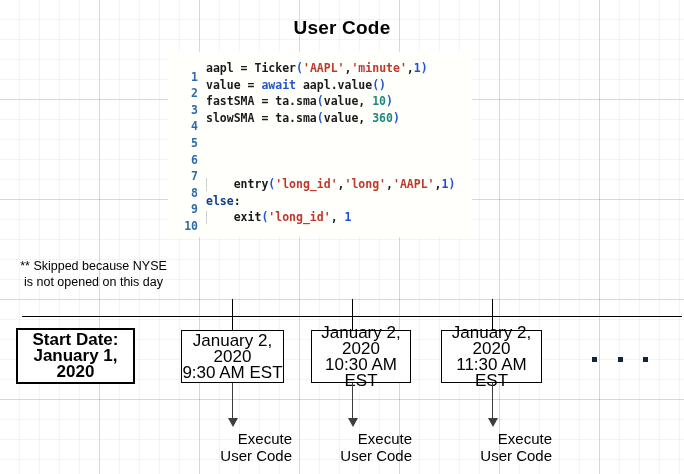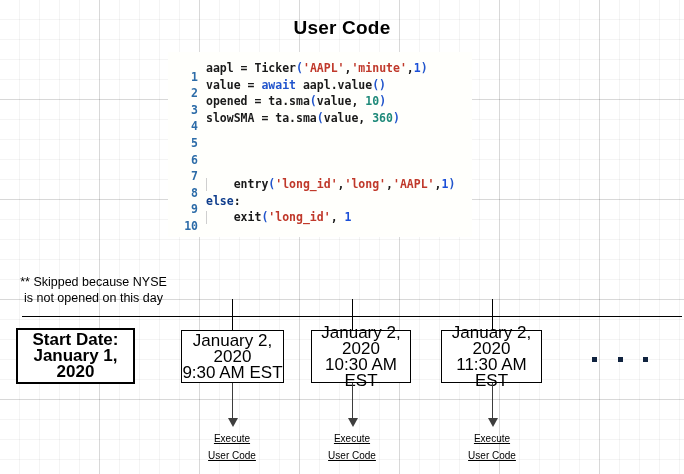--- a/index.html
+++ b/index.html
@@ -97,21 +97,20 @@
   
   #skipped-note {
     position: absolute;
     left: 6px;
     top: 258px;
     width: 175px;
     text-align: center;
     font-size: 12.5px;
     color: #000000;
     line-height: 16px;
-    margin-top: 16px;
   }
 
   
   #timeline-axis {
     position: absolute;
     left: 22px;
     top: 316px;
     width: 660px;
     height: 0;
     border-top: 1.6px solid #000000;
@@ -158,25 +157,24 @@
     bottom: -8px;
     width: 0;
     height: 0;
     border-left: 5.5px solid transparent;
     border-right: 5.5px solid transparent;
     border-top: 9px solid #3d3d3d;
   }
   .exec-label {
     position: absolute;
     width: 120px;
-    text-align: center;
-    font-size: 10px;
+    text-align: right;
+    font-size: 15px;
     color: #000000;
     line-height: 16.5px;
-    text-decoration: underline;
   }
 
   
   #ellipsis {
     position: absolute;
     left: 592px;
     top: 357px;
     width: 56px;
     display: flex;
     justify-content: space-between;
@@ -202,21 +200,21 @@
       <span class="code-text"><span class="tok-plain">aapl = Ticker</span><span class="tok-par">(</span><span class="tok-str">'AAPL'</span><span class="tok-plain">,</span><span class="tok-str">'minute'</span><span class="tok-plain">,</span><span class="tok-num2">1</span><span class="tok-par">)</span></span>
     </div>
 
     <div class="code-line">
       <span class="ln">2</span>
       <span class="code-text"><span class="tok-plain">value = </span><span class="tok-par">await</span><span class="tok-plain"> aapl.value</span><span class="tok-par">()</span></span>
     </div>
 
     <div class="code-line">
       <span class="ln">3</span>
-      <span class="code-text"><span class="tok-plain">opened = ta.sma</span><span class="tok-par">(</span><span class="tok-plain">value, </span><span class="tok-num">10</span><span class="tok-par">)</span></span>
+      <span class="code-text"><span class="tok-plain">fastSMA = ta.sma</span><span class="tok-par">(</span><span class="tok-plain">value, </span><span class="tok-num">10</span><span class="tok-par">)</span></span>
     </div>
 
     <div class="code-line">
       <span class="ln">4</span>
       <span class="code-text"><span class="tok-plain">slowSMA = ta.sma</span><span class="tok-par">(</span><span class="tok-plain">value, </span><span class="tok-num">360</span><span class="tok-par">)</span></span>
     </div>
 
     <div class="code-line">
       <span class="ln">5</span>
       <span class="code-text"></span>

